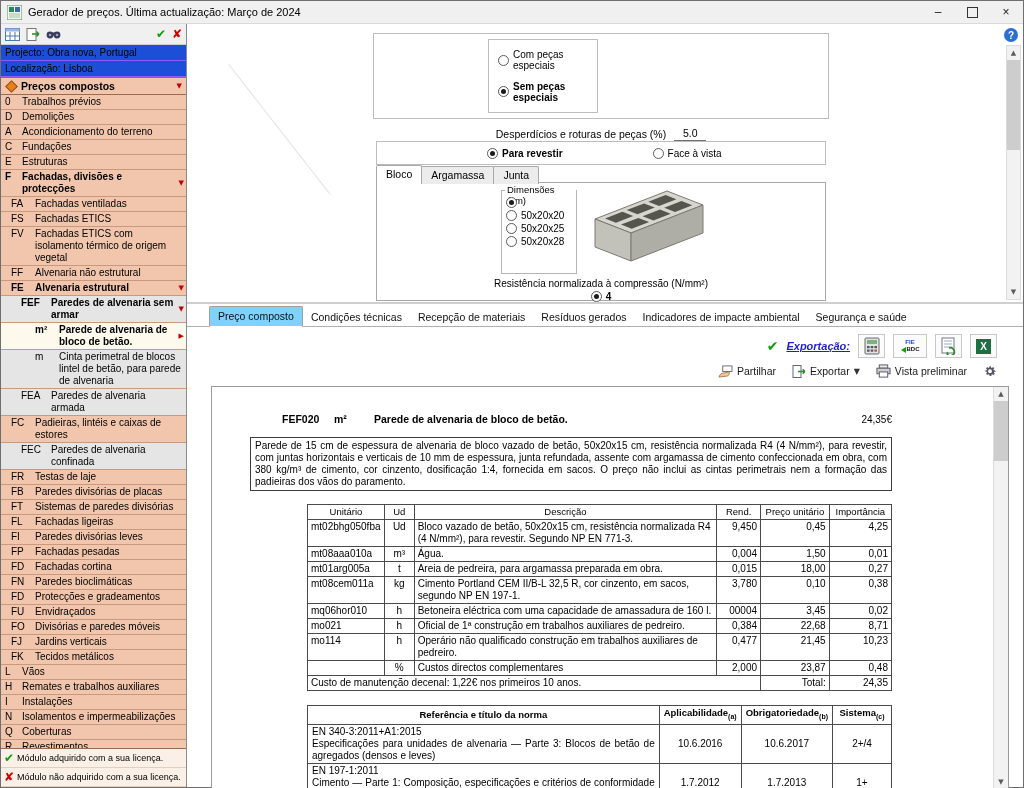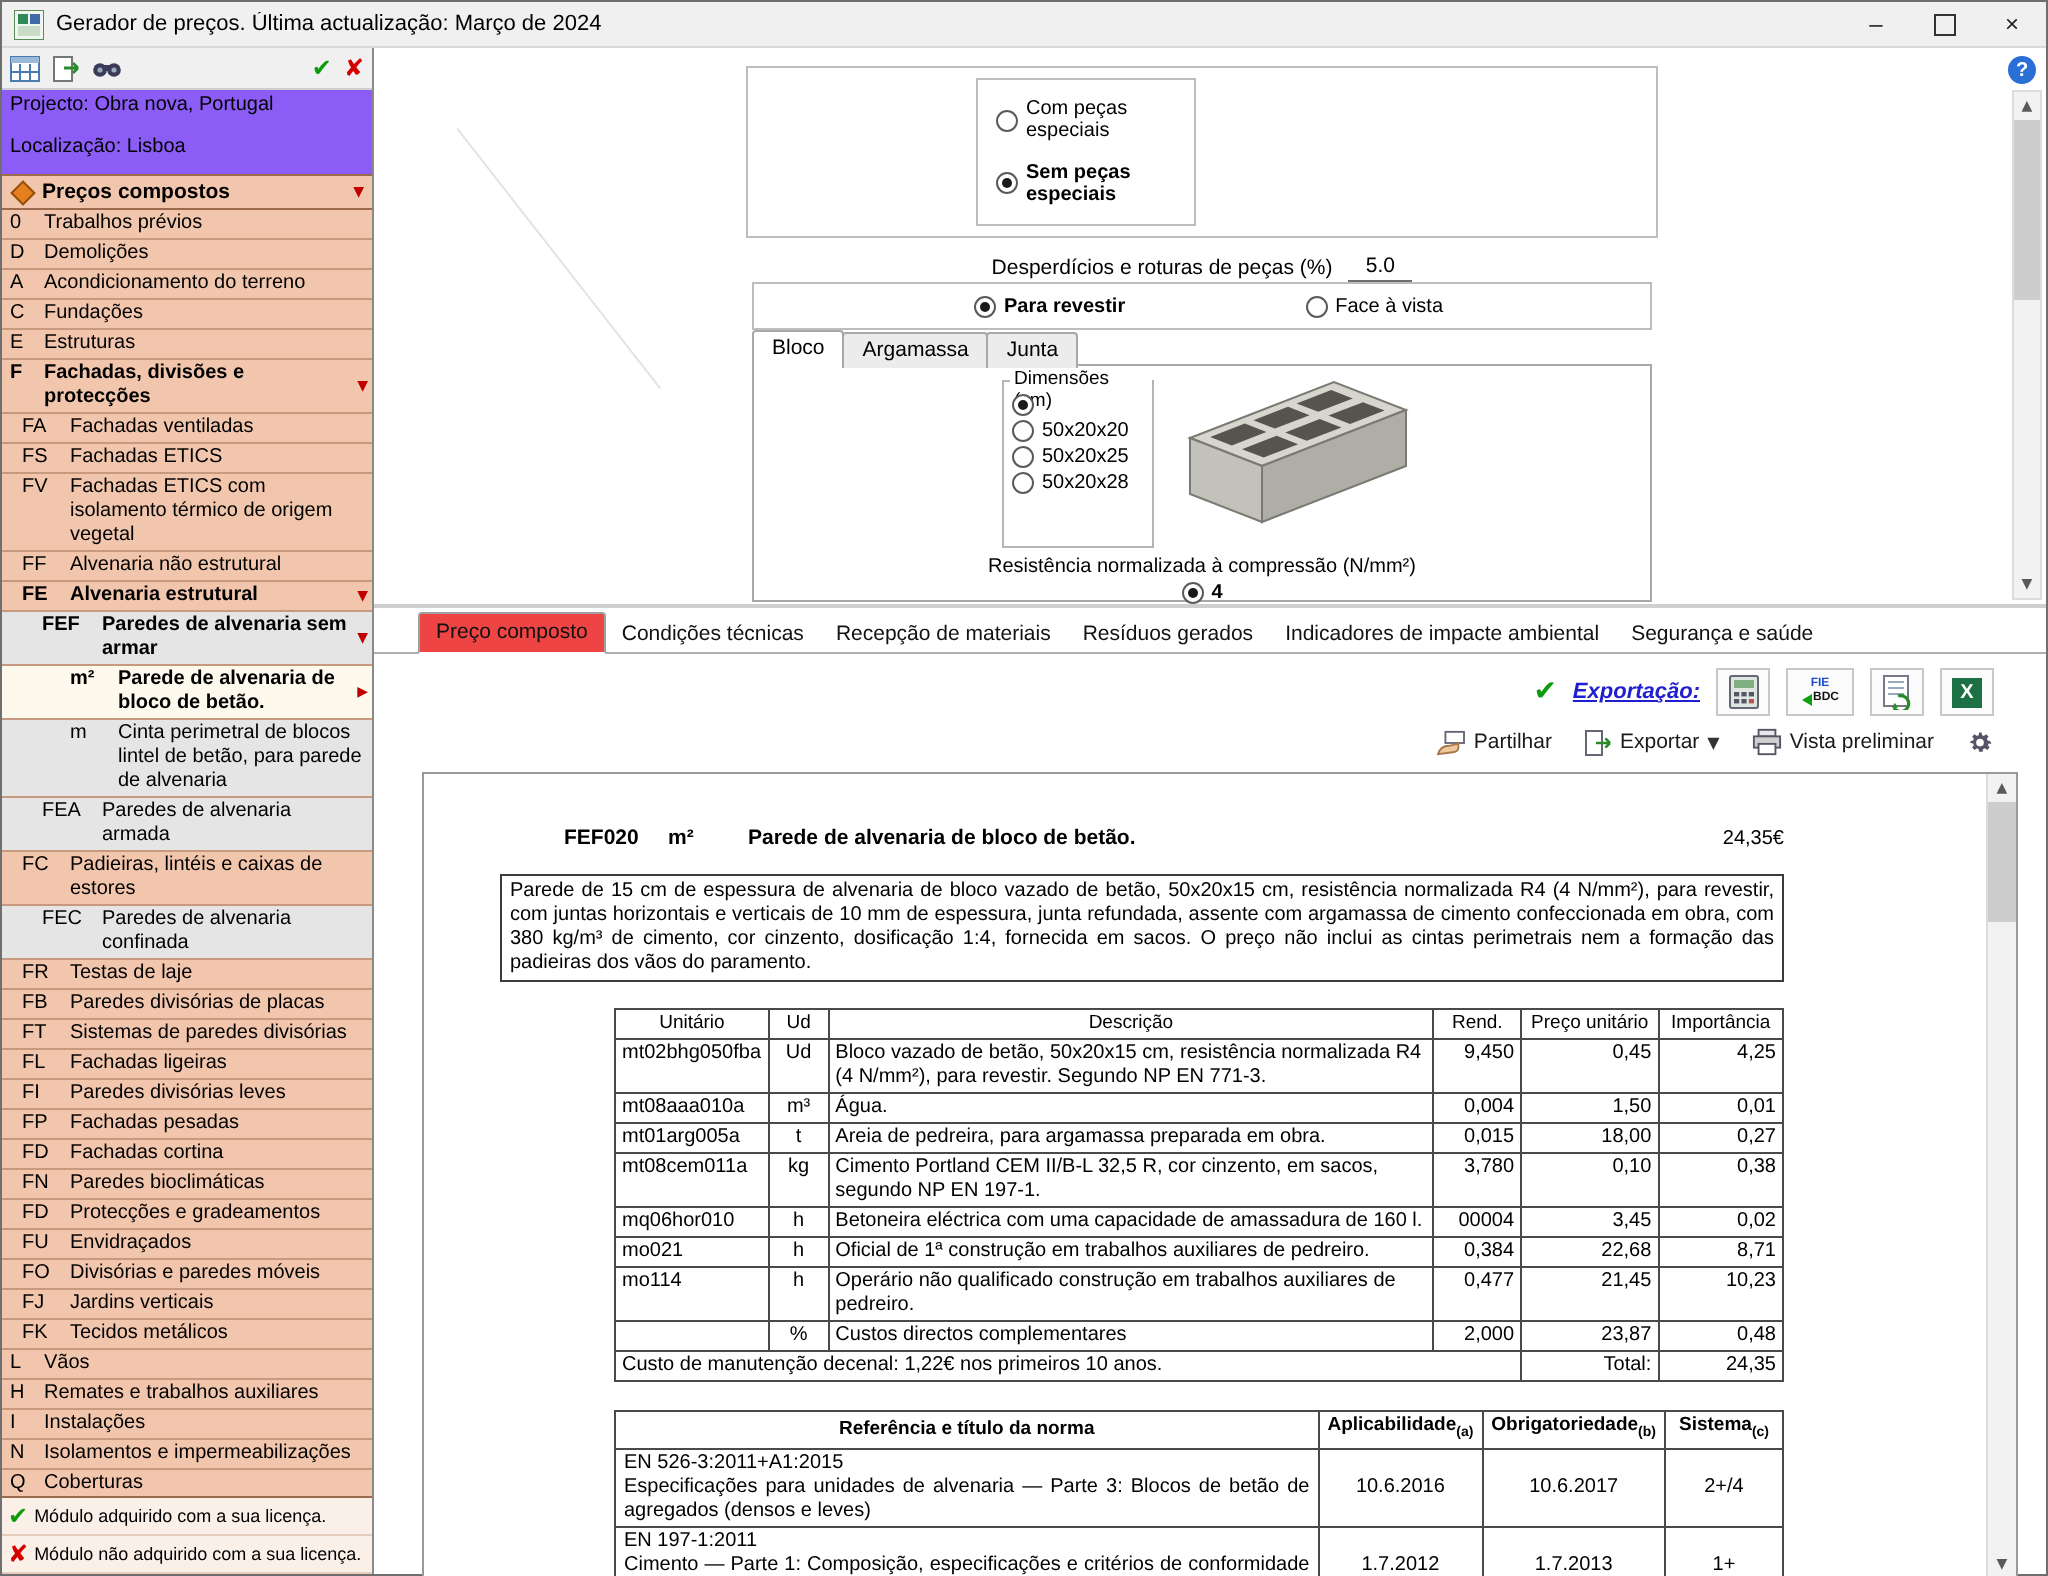--- a/index.html
+++ b/index.html
@@ -12,21 +12,21 @@
   .wb{width:34px;display:flex;align-items:center;justify-content:center;font-size:12px;color:#222}
   .wb .maxsq{width:9px;height:9px;border:1px solid #333;display:inline-block}
   
   .body-row{flex:1;display:flex;min-height:0}
   .left-col{width:186px;flex:none;display:flex;flex-direction:column;background:#f2c6ad;min-height:0;border-right:1px solid #8a8a8a;box-sizing:border-box}
   .toolbar{height:20px;background:#f0f0f0;display:flex;align-items:center;gap:6px;padding:0 4px;flex:none;border-bottom:1px solid #cfcfcf}
   .tb-spacer{flex:1}
   .glyph-check{color:#0d9c0d;font-weight:bold;font-size:12px;font-family:"DejaVu Sans",sans-serif}
   .glyph-cross{color:#d40000;font-weight:bold;font-size:12px;font-family:"DejaVu Sans",sans-serif}
   .sidebar{flex:1;display:flex;flex-direction:column;min-height:0}
-  .proj-row{font-size:10px;padding:2px 4px;border-bottom:6px solid #8b5cf6;background:#8b5cf6;white-space:nowrap;overflow:hidden}
+  .proj-row{font-size:10px;padding:2px 4px;border-bottom:1px solid #8b5cf6;background:#1d4ed8;white-space:nowrap;overflow:hidden}
   .root-row{display:flex;align-items:center;gap:3px;padding:2px 4px;background:#f2c6ad;border-top:1px solid #9c6b4d;border-bottom:1px solid #9c6b4d;font-weight:bold;font-size:10.5px}
   .diamond{width:7px;height:7px;background:#e6801e;border:1px solid #92500e;transform:rotate(45deg);flex:none;margin:0 2px}
   .root-row .tarrow{margin-left:auto}
   .tree{flex:1;overflow:hidden;min-height:0}
   .trow{display:flex;align-items:flex-start;font-size:10px;line-height:12px;border-bottom:1px solid #c79a7f;padding:1px 2px 1px 0}
   .trow .tcode{flex:none}
   .trow .tlabel{flex:1;padding-right:2px}
   .tarrow{color:#c00000;font-size:7px;flex:none;margin-left:2px;align-self:center;font-family:"DejaVu Sans",sans-serif}
   .lvl0{padding-left:4px}.lvl0 .tcode{width:17px}
   .lvl1{padding-left:10px}.lvl1 .tcode{width:24px}
@@ -68,21 +68,21 @@
   .vscroll{position:absolute;width:15px;background:#f2f2f2;border:1px solid #dcdcdc;box-sizing:border-box;display:flex;flex-direction:column}
   .sb-arrow{height:14px;display:flex;align-items:center;justify-content:center;font-size:7px;color:#5a5a5a;font-family:"DejaVu Sans",sans-serif;flex:none}
   .sb-thumb{background:#cdcdcd;flex:none}
   .sb-fill{flex:1}
   .top-scroll{right:2px;top:21px;height:255px}
   .top-scroll .sb-thumb{height:90px}
   
   .bottom-panel{position:absolute;left:0;top:278px;right:0;bottom:0;border-top:2px solid #cfcfcf;background:#fff}
   .detail-tabs{display:flex;align-items:flex-end;padding-left:22px;height:22px;border-bottom:1px solid #b0b0b0}
   .dtab{font-size:10.5px;padding:3px 8px;color:#111;white-space:nowrap}
-  .dtab.active{border:1px solid #a0a0a0;border-bottom:1px solid #fff;background:#ef4444;margin-bottom:-1px;padding-bottom:4px;border-radius:2px 2px 0 0}
+  .dtab.active{border:1px solid #a0a0a0;border-bottom:1px solid #fff;background:#7dd3fc;margin-bottom:-1px;padding-bottom:4px;border-radius:2px 2px 0 0}
   .export1{position:absolute;right:26px;top:30px;display:flex;align-items:center;gap:8px}
   .exp-label{color:#1f1fd0;font-weight:bold;text-decoration:underline;font-style:italic;font-size:11px}
   .exp-icon{width:27px;height:24px;border:1px solid #c8c8c8;background:#fbfbfb;display:flex;align-items:center;justify-content:center;box-sizing:border-box}
   .fiebdc{flex-direction:column;font-size:6px;line-height:7px;font-weight:bold;width:34px}
   .fie-top{color:#1a4ecc}
   .bdc-row{display:flex;align-items:center;gap:1px;color:#111}
   .bdc-tri{width:0;height:0;border-top:3px solid transparent;border-bottom:3px solid transparent;border-right:5px solid #11a011}
   .excel-box{width:15px;height:15px;background:#1d7044;color:#fff;font-size:10px;font-weight:bold;display:flex;align-items:center;justify-content:center}
   .export2{position:absolute;right:26px;top:60px;display:flex;align-items:center;gap:16px;font-size:10.5px;color:#1a1a1a}
   .exp2-item{display:flex;align-items:center;gap:4px}
@@ -617,21 +617,21 @@
                     <tr>
                       <th><span>Referência e título da norma</span></th>
                       <th class="nt-date"><span>Aplicabilidade</span><sub style="font-size: 7px;">(a)</sub></th>
                       <th class="nt-date"><span>Obrigatoriedade</span><sub style="font-size: 7px;">(b)</sub></th>
                       <th class="nt-sys"><span>Sistema</span><sub style="font-size: 7px;">(c)</sub></th>
                     </tr>
                   </thead>
                   <tbody>
                     <tr>
                       <td>
-                        <span class="nt-title">EN 526-3:2011+A1:2015</span>
+                        <span class="nt-title">EN 340-3:2011+A1:2015</span>
                         <span class="nt-title">Especificações para unidades de alvenaria — Parte 3: Blocos de betão de agregados (densos e leves)</span>
                       </td>
                       <td class="nt-date">10.6.2016</td>
                       <td class="nt-date">10.6.2017</td>
                       <td class="nt-sys">2+/4</td>
                     </tr>
                     <tr>
                       <td>
                         <span class="nt-title">EN 197-1:2011</span>
                         <span class="nt-title">Cimento — Parte 1: Composição, especificações e critérios de conformidade para cimentos correntes</span>

